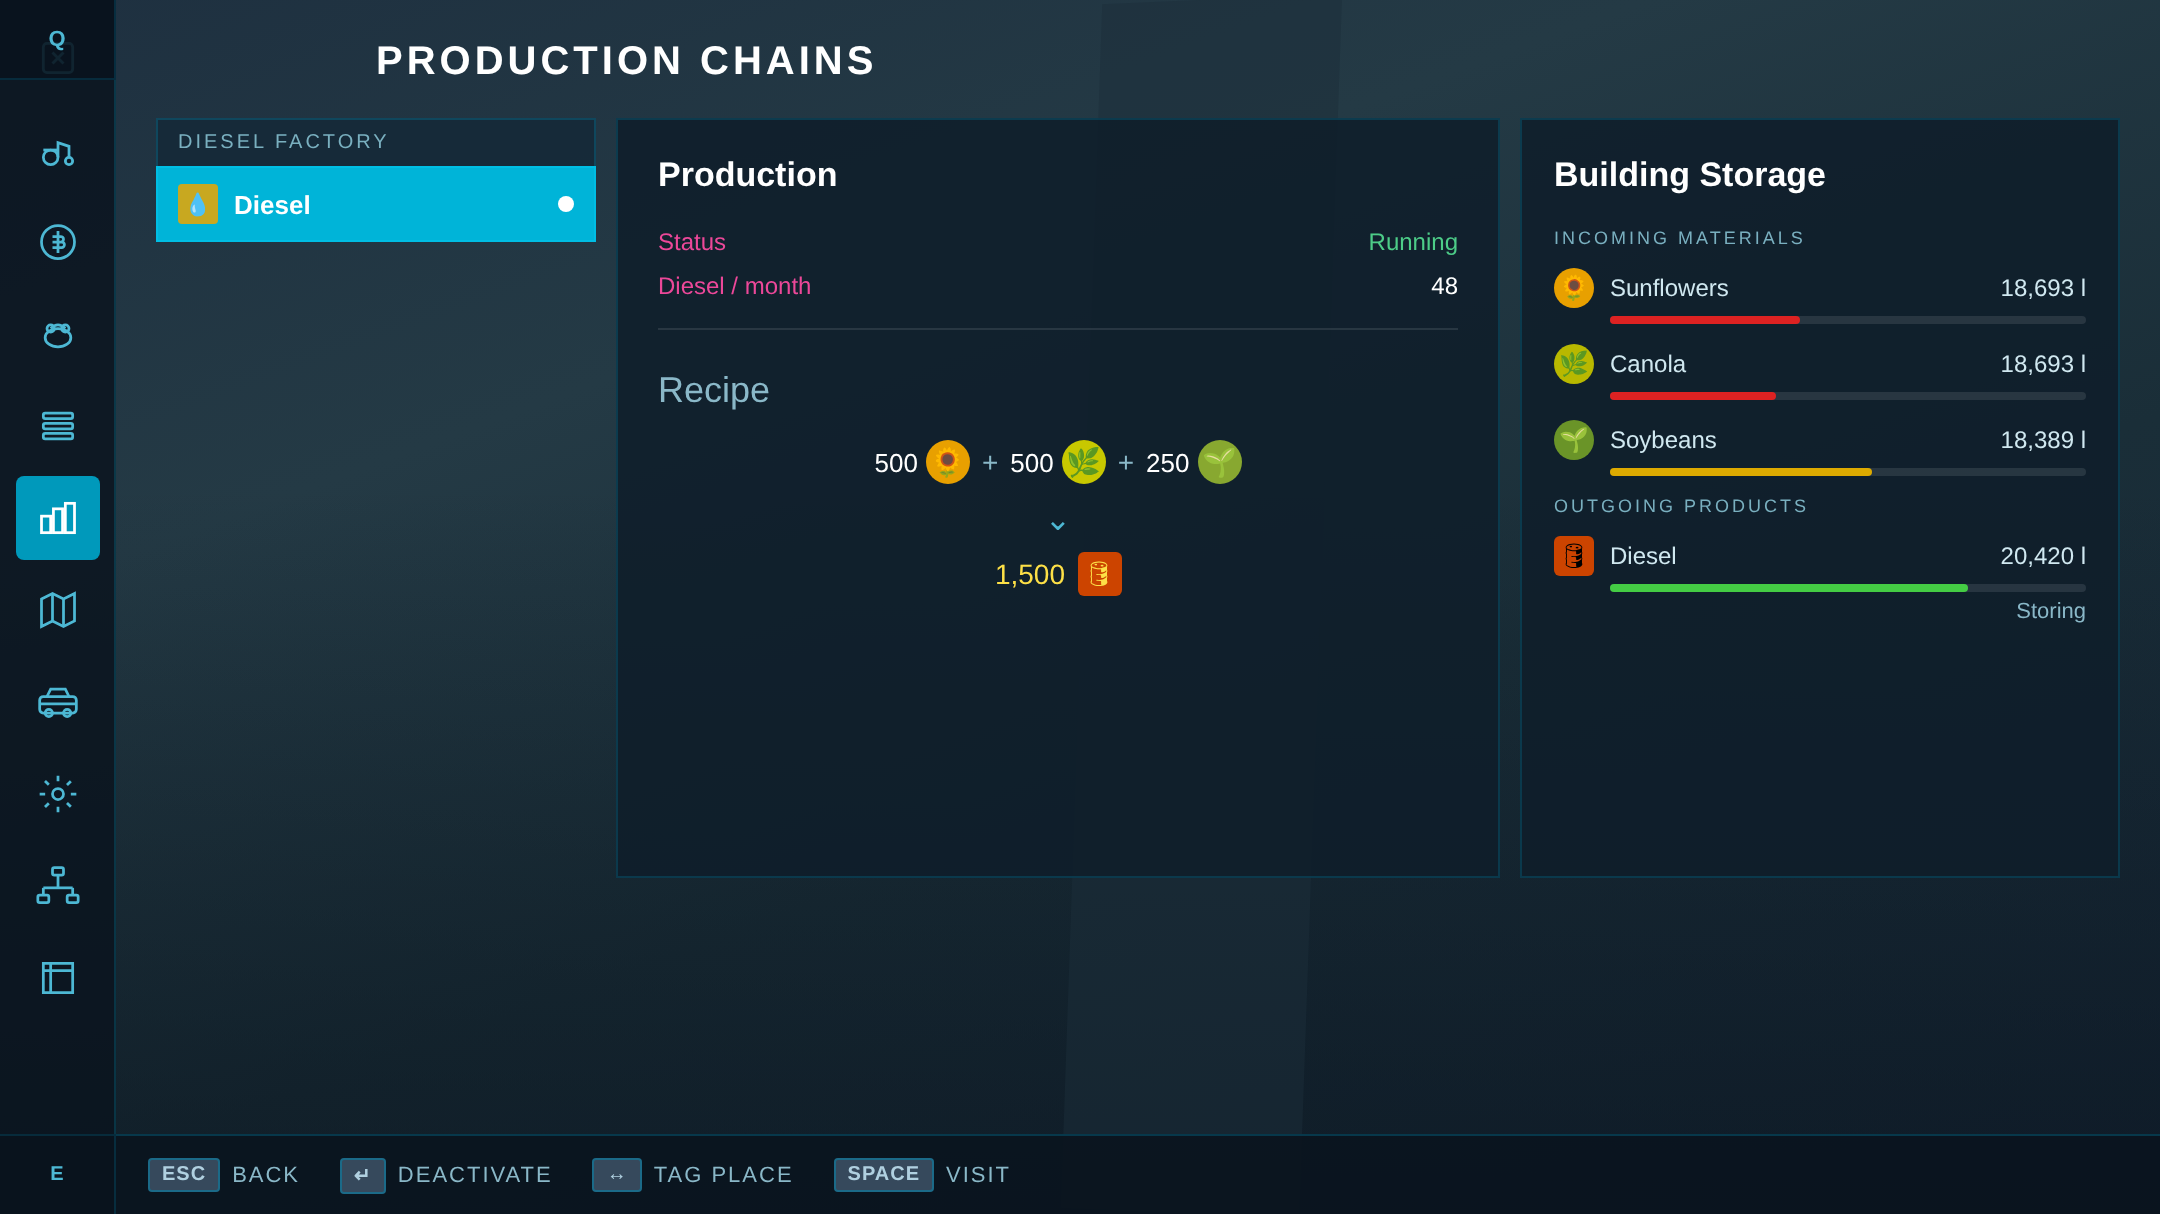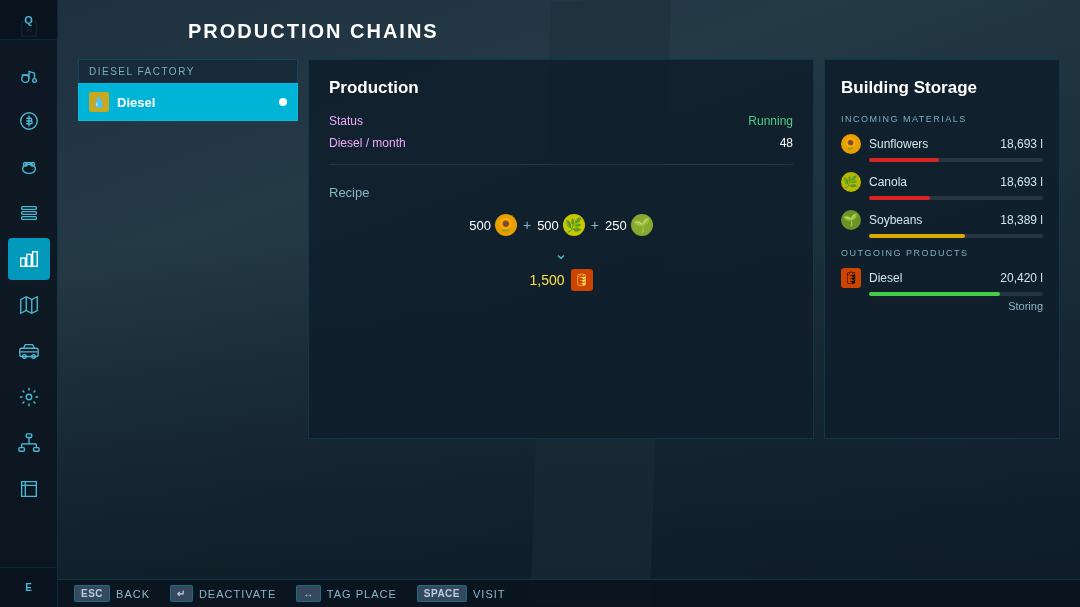--- a/index.html
+++ b/index.html
@@ -167,40 +167,40 @@
       margin-bottom: 16px;
     }
     .info-row {
       display: flex;
       justify-content: space-between;
       align-items: center;
       margin-bottom: 8px;
     }
     .info-label {
       font-size: 12px;
-      color: #f0abfc;
+      color: #ec4899;
     }
     .info-value {
       font-size: 12px;
       color: #ffffff;
     }
     .info-value.running {
       color: #4dcc88;
     }
     .divider {
       height: 1px;
       background: rgba(255,255,255,0.1);
       margin: 14px 0;
     }
 
     .recipe-section {
       margin-top: 20px;
     }
     .recipe-title {
-      font-size: 13px;
+      font-size: 18px;
       color: #8ab8c8;
       margin-bottom: 14px;
     }
     .recipe-ingredients {
       display: flex;
       align-items: center;
       justify-content: center;
       gap: 6px;
       font-size: 13px;
       color: #ffffff;
@@ -247,21 +247,21 @@
       border-radius: 3px;
       background: #cc4400;
       display: flex;
       align-items: center;
       justify-content: center;
       font-size: 12px;
     }
 
     
     .storage-panel {
-      width: 236px;
+      width: 300px;
       flex-shrink: 0;
       background: rgba(15, 30, 42, 0.88);
       border: 1px solid rgba(0, 140, 180, 0.25);
       padding: 18px 16px;
       min-height: 380px;
     }
     .section-label {
       font-size: 9px;
       letter-spacing: 1.5px;
       text-transform: uppercase;
@@ -321,21 +321,21 @@
       text-align: right;
       margin-top: 4px;
     }
 
     
     .bottom-bar {
       position: absolute;
       bottom: 0;
       left: 58px;
       right: 0;
-      height: 28px;
+      height: 40px;
       background: rgba(10, 20, 30, 0.9);
       border-top: 1px solid rgba(0, 140, 180, 0.3);
       display: flex;
       align-items: center;
       padding: 0 16px;
       gap: 20px;
       z-index: 10;
     }
     .hotkey-group {
       display: flex;

